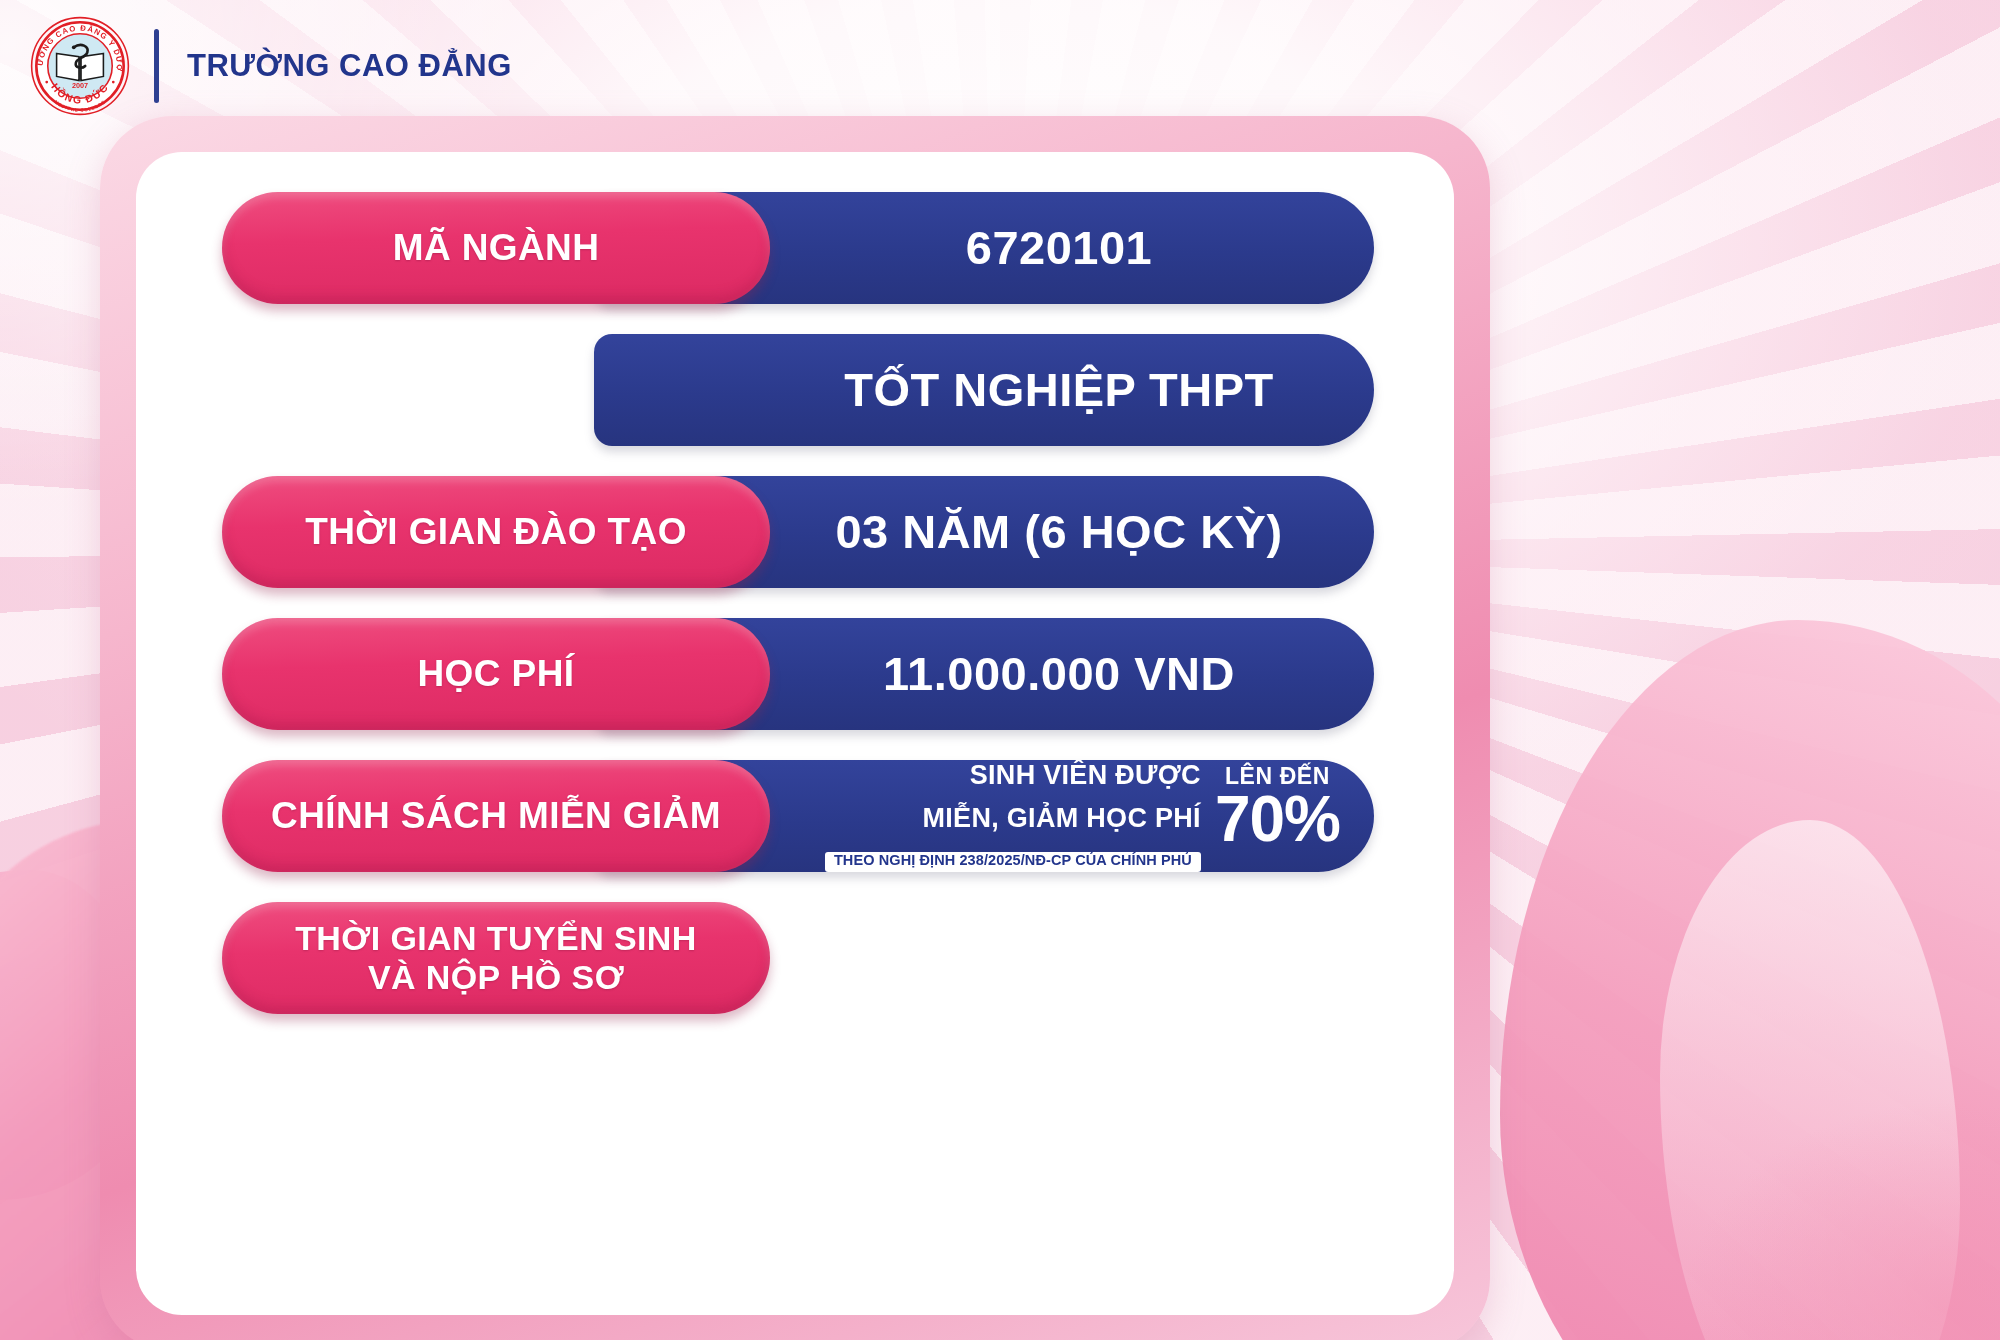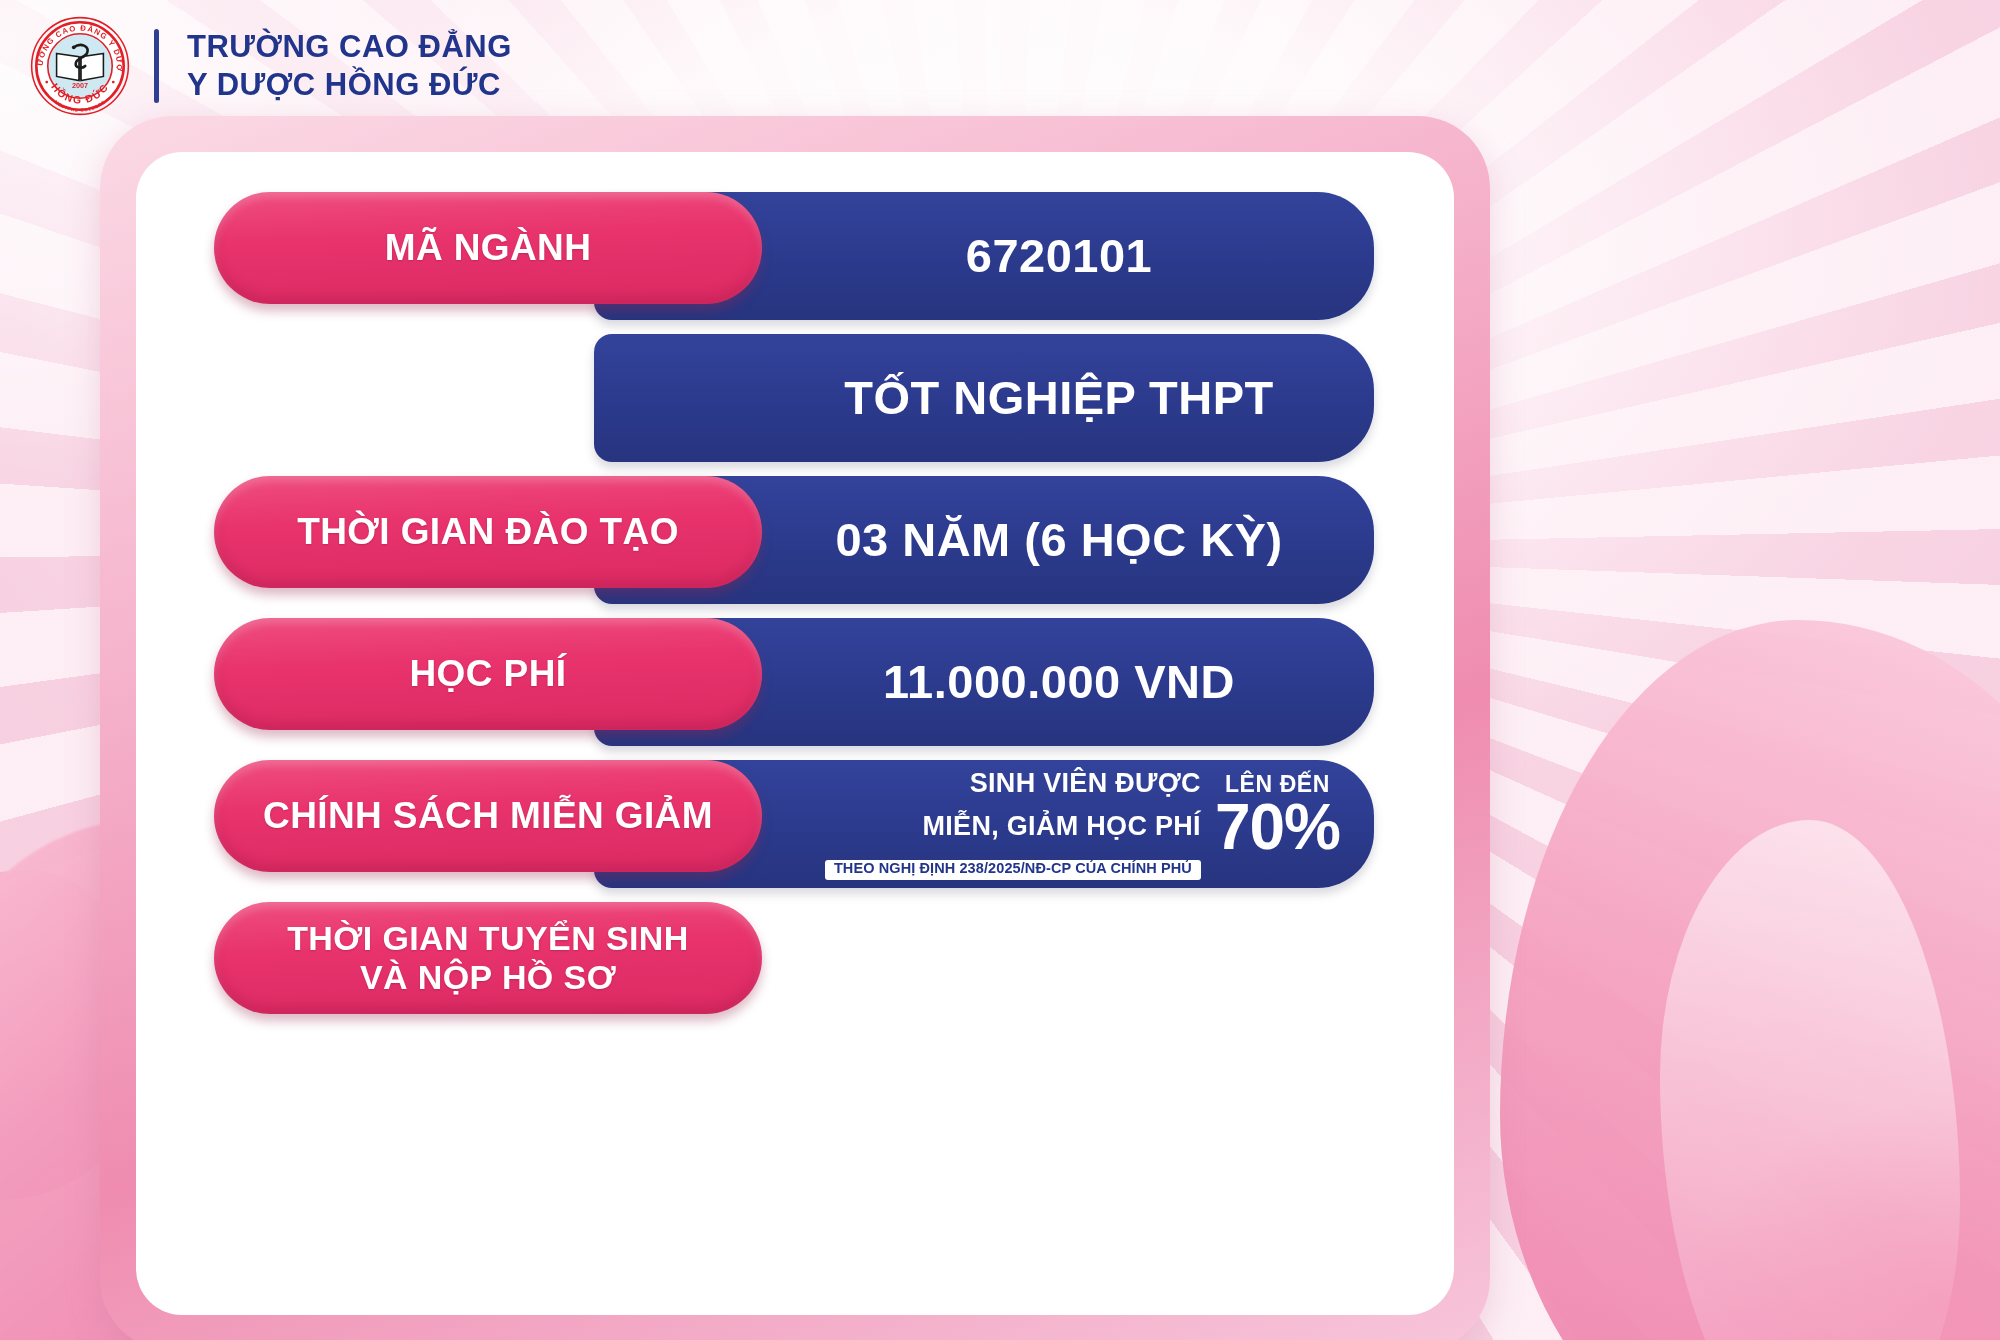--- a/index.html
+++ b/index.html
@@ -125,41 +125,41 @@
   .row{
     position:relative;
     height:112px;
     margin-bottom:30px;
   }
   .row:last-child{ margin-bottom:0; }
 
   .value-bar{
     position:absolute;
     left:380px; top:0;
-    width:780px; height:128px;
+    width:780px; height:112px;
     background:linear-gradient(180deg,#33439b 0%, #2b3a8c 55%, #27347f 100%);
     border-radius:18px 56px 56px 18px;
     box-shadow:0 6px 10px rgba(120,120,140,.28);
     display:flex; align-items:center; justify-content:center;
     overflow:hidden;
   }
   .value-text{
     color:#ffffff;
     font-weight:bold;
     font-size:47px;
     letter-spacing:.5px;
     text-align:center;
     line-height:1.08;
     padding-left:150px;
   }
   .row.two-line .value-text{ font-size:43px; line-height:1.12; }
 
   .label-pill{
     position:absolute;
-    left:0; top:0;
+    left:8px; top:0;
     width:548px; height:112px;
     background:linear-gradient(178deg,#ef4d7f 0%, #e8336d 40%, #dc2a63 100%);
     border-radius:58px;
     box-shadow:0 7px 11px rgba(150,40,80,.33), inset 0 -7px 12px rgba(160,20,70,.30), inset 0 5px 9px rgba(255,255,255,.22);
     display:flex; align-items:center; justify-content:center;
     z-index:2;
   }
   .label-text{
     color:#ffffff;
     font-weight:bold;
@@ -262,21 +262,20 @@
     <circle cx="88" cy="64" r="3.6" fill="#1b1b1b"></circle>
     <text x="100" y="143" font-size="14" font-weight="bold" fill="#e11f26" text-anchor="middle" font-family="'Liberation Sans',sans-serif">2007</text>
     <circle cx="36" cy="131" r="2.6" fill="#e11f26"></circle>
     <circle cx="164" cy="131" r="2.6" fill="#e11f26"></circle>
   </svg>
 
   <div id="header-divider"></div>
 
   <div id="header-text">
     <div>TRƯỜNG CAO ĐẲNG</div>
-    <div>Y DƯỢC HỒNG ĐỨC</div>
   </div>
 </div>
 
 <div id="card-frame">
   <div id="card-inner"></div>
 </div>
 
 <div id="rows">
 
   <div class="row">

